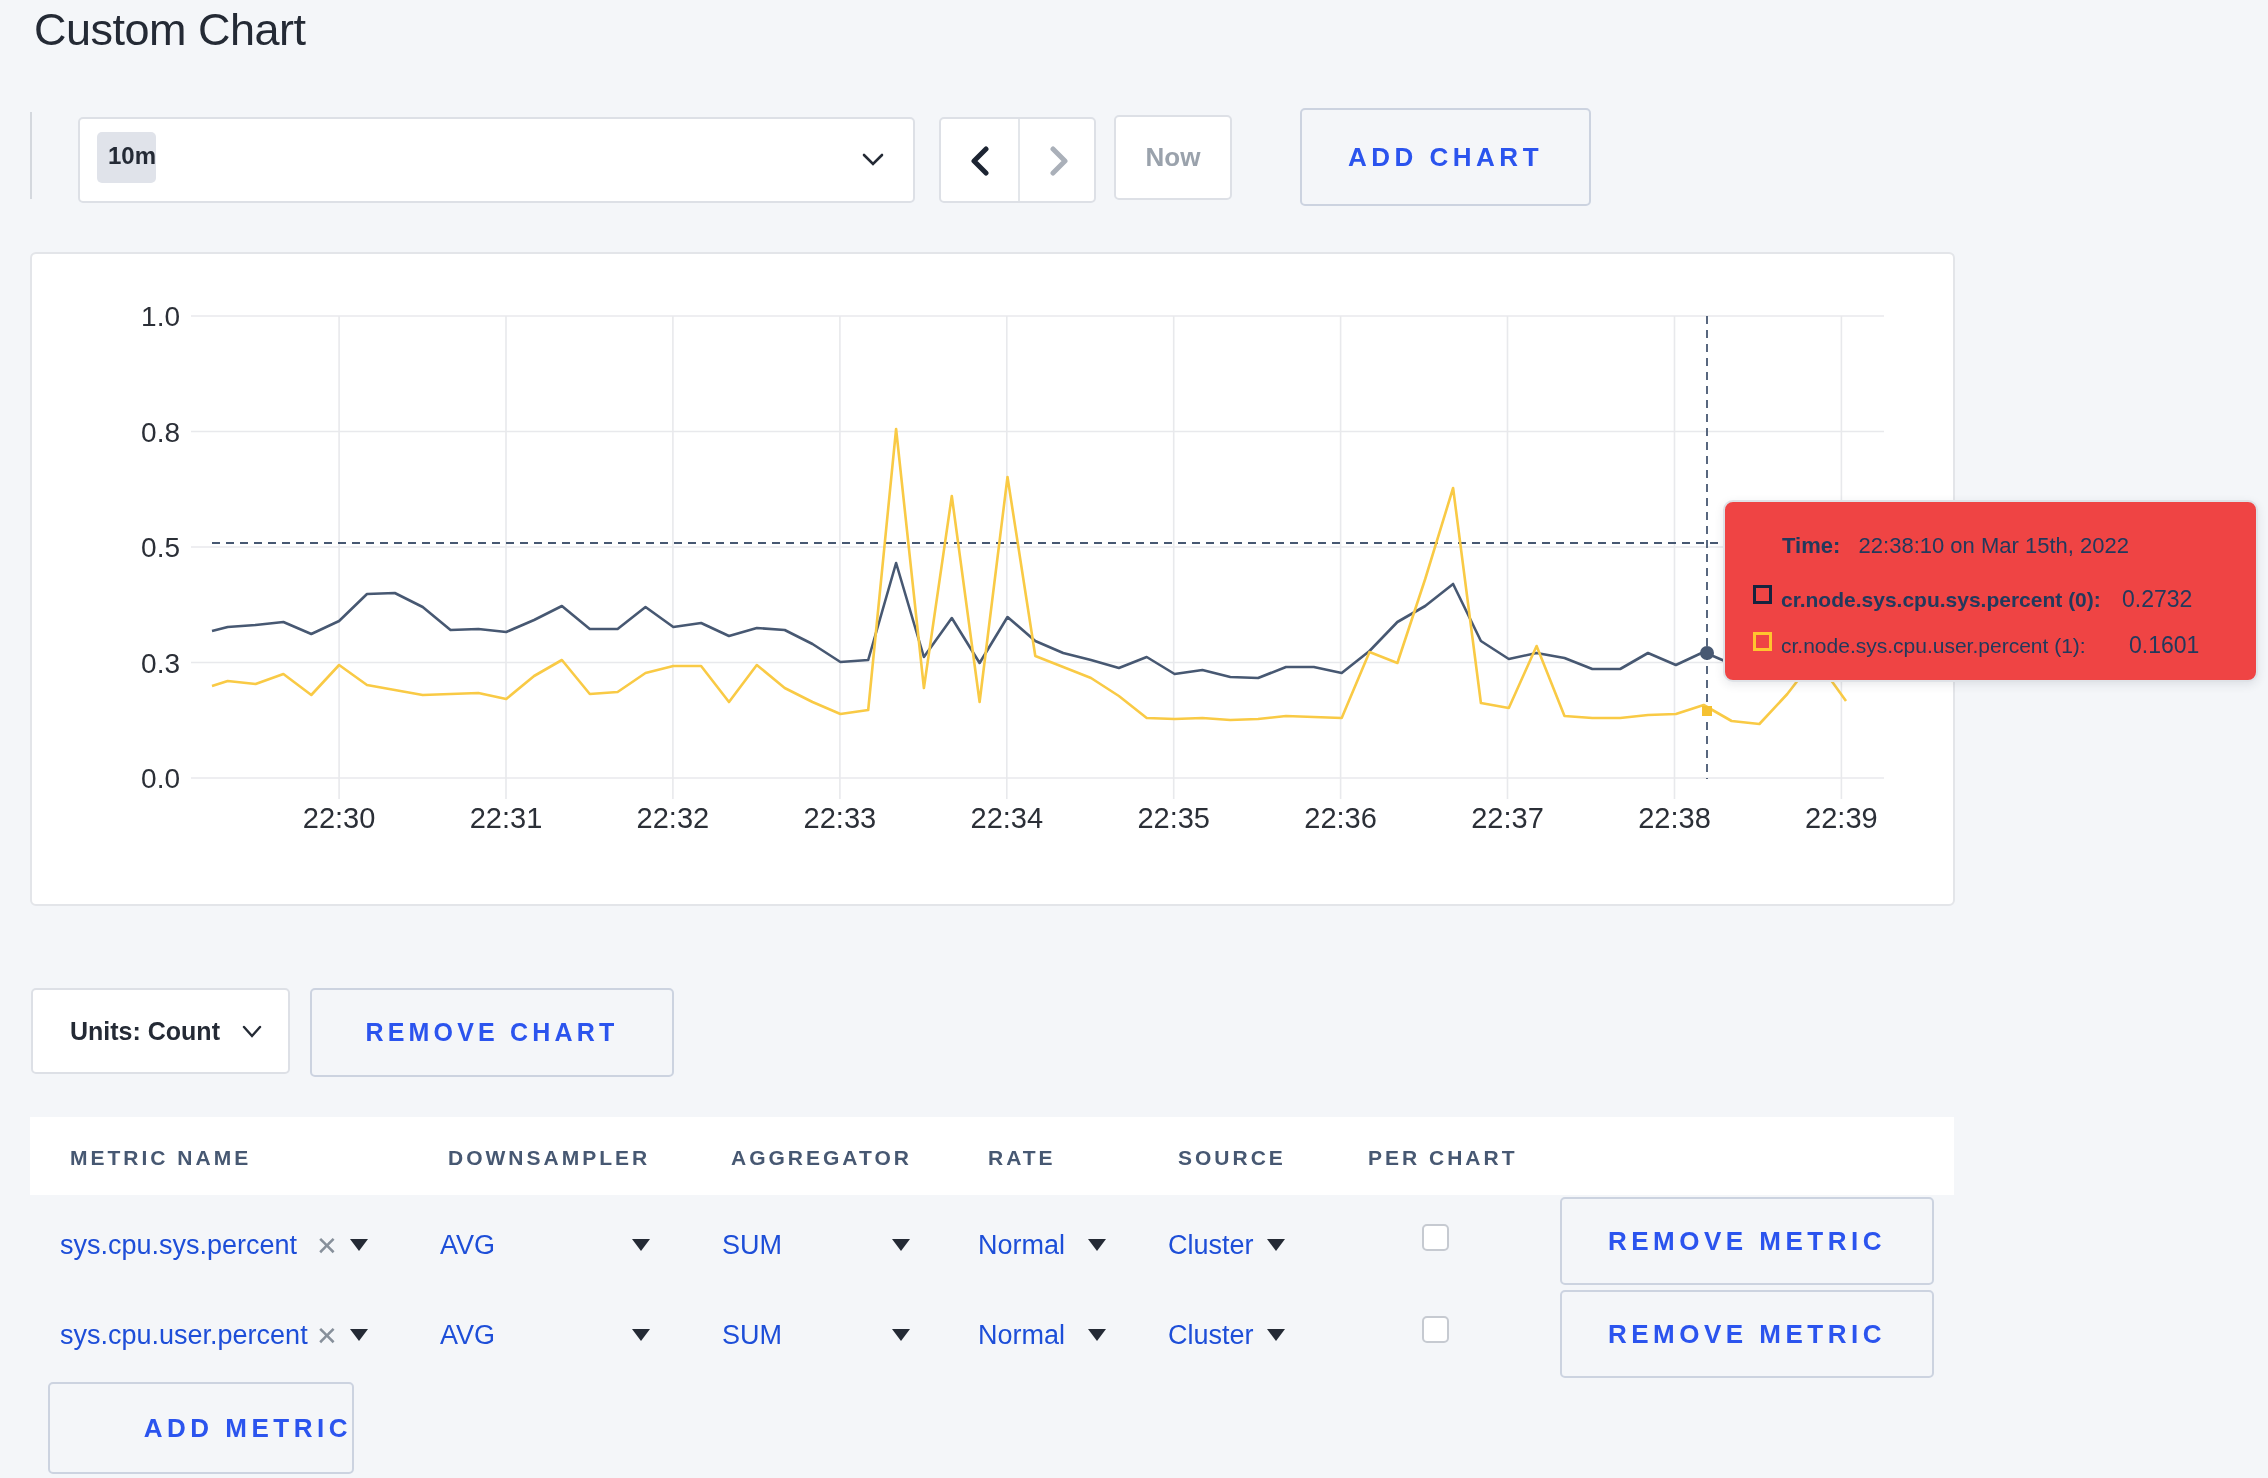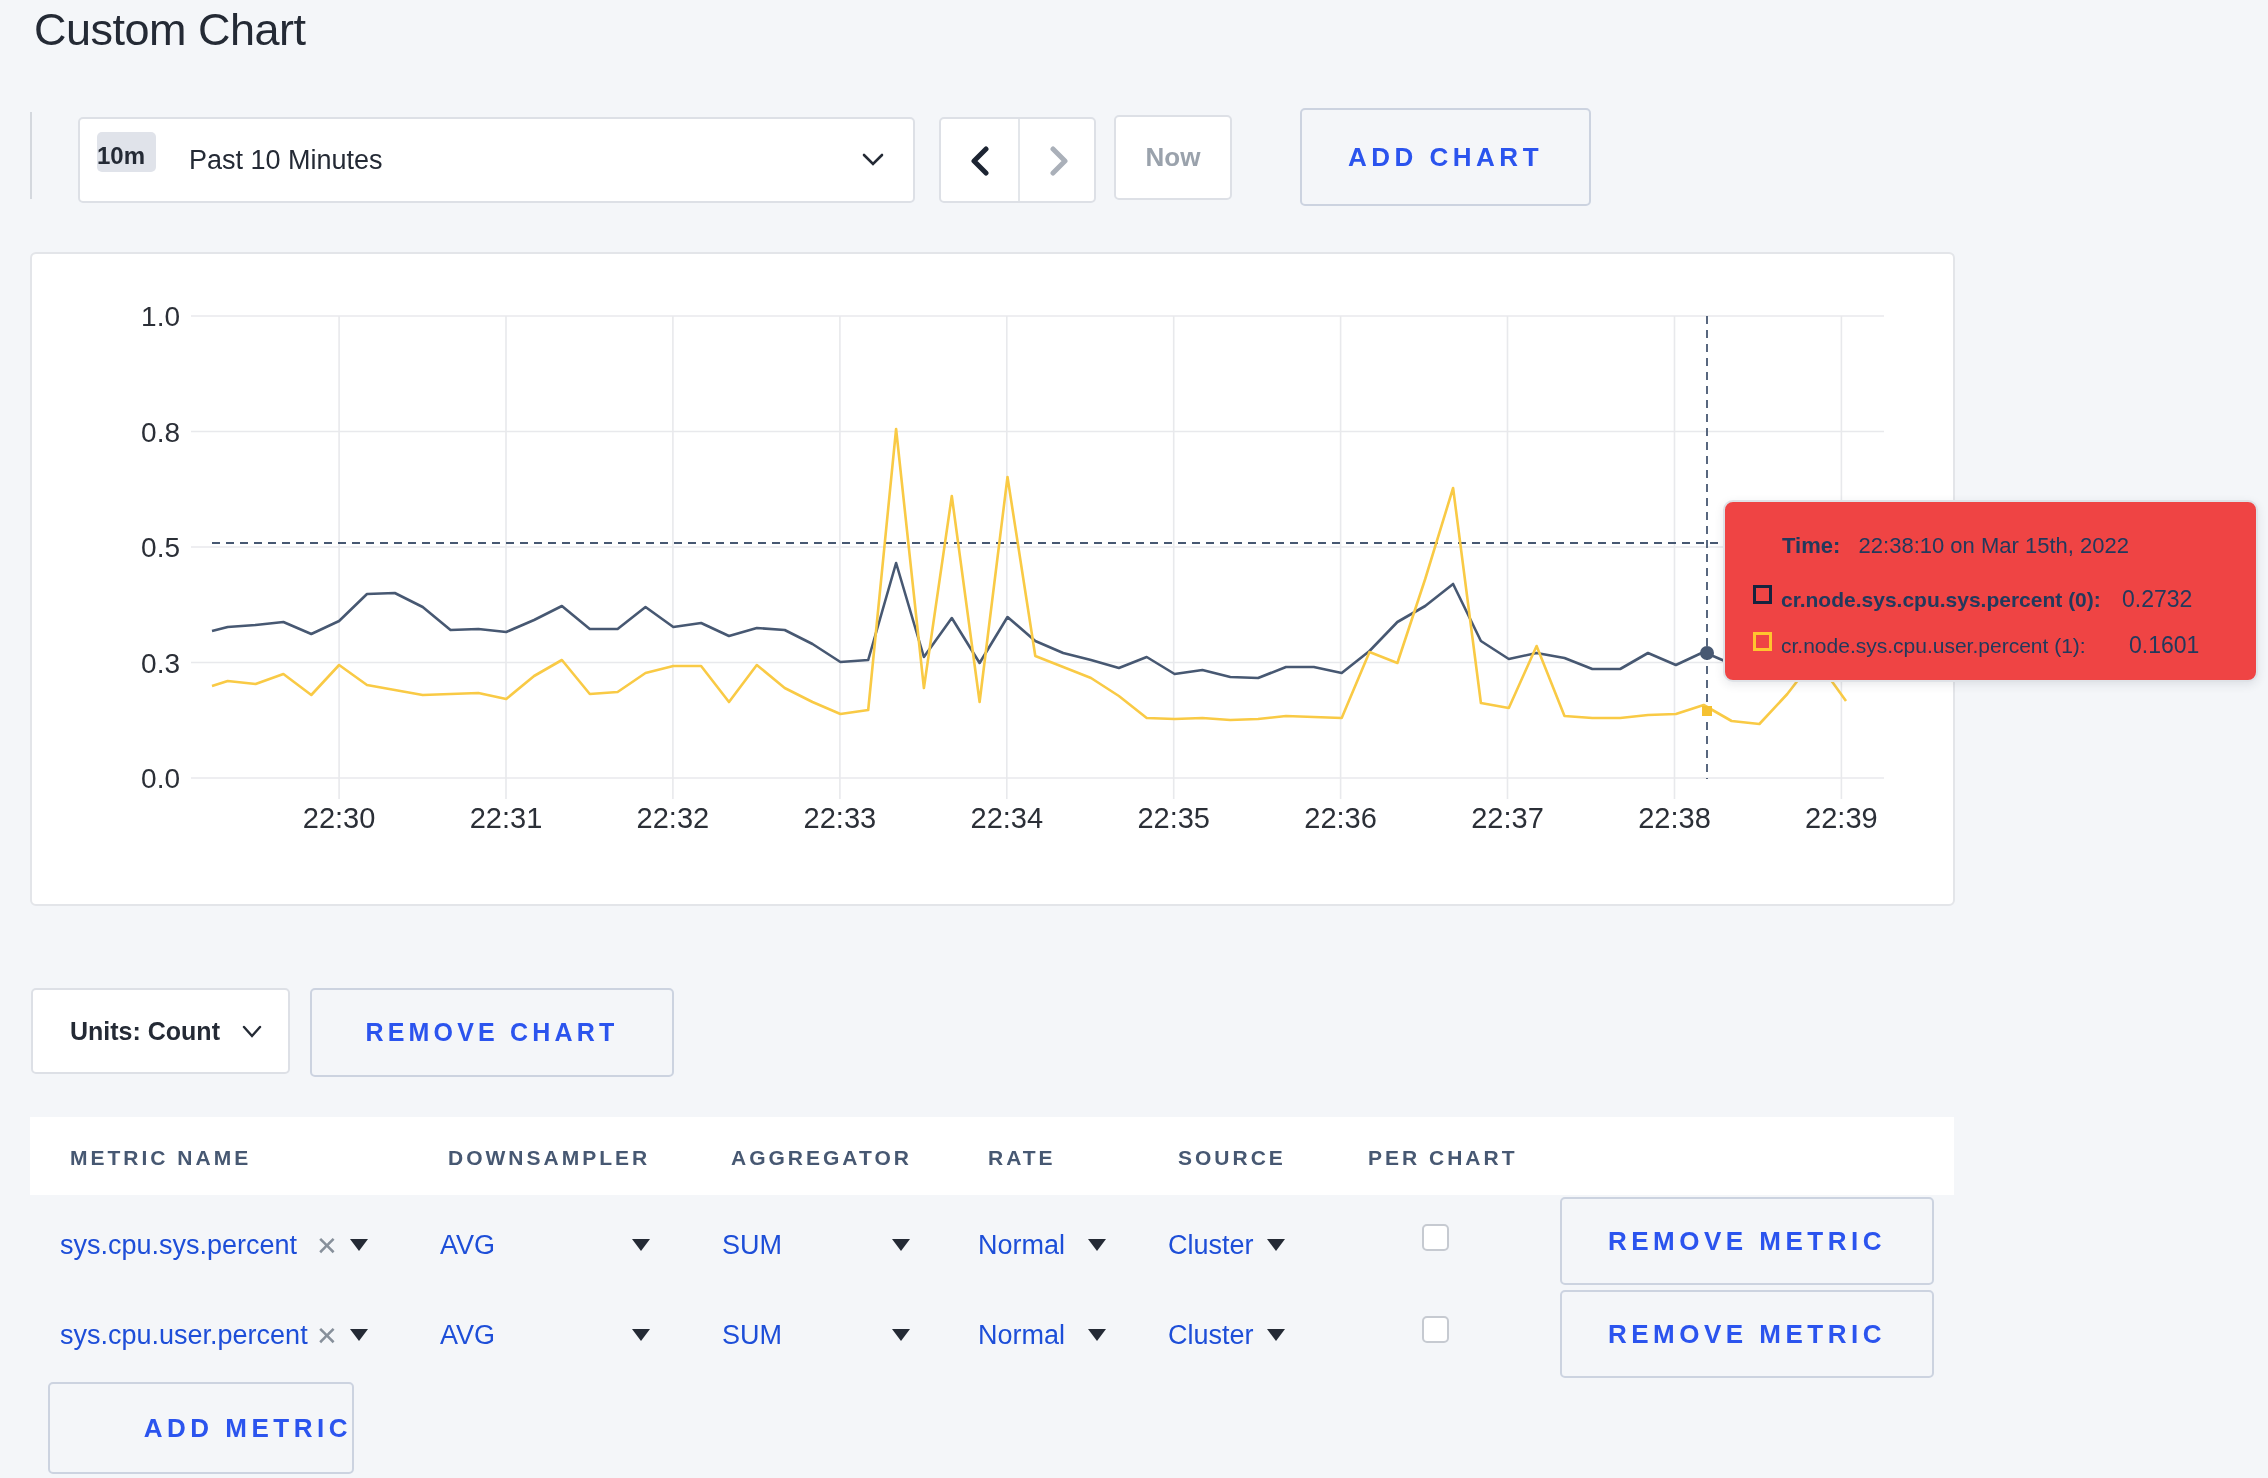--- a/index.html
+++ b/index.html
@@ -8,22 +8,21 @@
 .tri{display:inline-block;width:0;height:0;border-left:9px solid transparent;border-right:9px solid transparent;border-top:12px solid #242a35}
 .hdr{font-size:21px;color:#475872;font-weight:700;letter-spacing:3px;line-height:1;white-space:nowrap}
 .cell{font-size:27px;color:#1d4ed8;line-height:1;white-space:nowrap}
 .tt{line-height:1;white-space:nowrap;color:#22395c}
 </style></head><body>
 
 <div class="abs" style="left:34px;top:4px;font-size:45px;color:#242a35;letter-spacing:-0.5px;">Custom Chart</div>
 
 <div class="abs" style="left:30px;top:112px;width:2px;height:87px;background:#d4d8de"></div>
 <div class="abs" style="left:78px;top:117px;width:837px;height:86px;background:#fff;border:2px solid #dde0e6;border-radius:5px">
-  <div class="abs" style="left:17px;top:13px;width:59px;height:40px;background:#e0e3ea;border-radius:5px;text-align:left;line-height:48px;font-size:24px;font-weight:700;color:#242a35">10m</div>
-  <div class="abs" style="left:109px;top:0;line-height:82px;font-size:27px;color:#242a35">Past 10 Minutes</div>
+  <div class="abs" style="left:17px;top:13px;width:59px;height:51px;background:#e0e3ea;border-radius:5px;text-align:right;line-height:48px;font-size:24px;font-weight:700;color:#242a35">10m</div>
   <svg class="abs" style="right:28px;top:31px" width="24" height="20" viewBox="0 0 24 20">
       <path d="M3 5 L12 14 L21 5" fill="none" stroke="#242a35" stroke-width="2.6" stroke-linecap="round"></path>
     </svg>
 </div>
 <div class="abs" style="left:939px;top:117px;width:157px;height:86px;background:#fff;border:2px solid #dde0e6;border-radius:5px">
   <div class="abs" style="left:77px;top:0px;width:2px;height:82px;background:#e3e6ea"></div>
   <svg class="abs" style="left:26px;top:27px" width="26" height="30" viewBox="0 0 26 30">
       <path d="M19 3 L7 15 L19 27" fill="none" stroke="#1c2432" stroke-width="5" stroke-linecap="round" stroke-linejoin="round"></path>
     </svg>
   <svg class="abs" style="left:105px;top:27px" width="26" height="30" viewBox="0 0 26 30">

